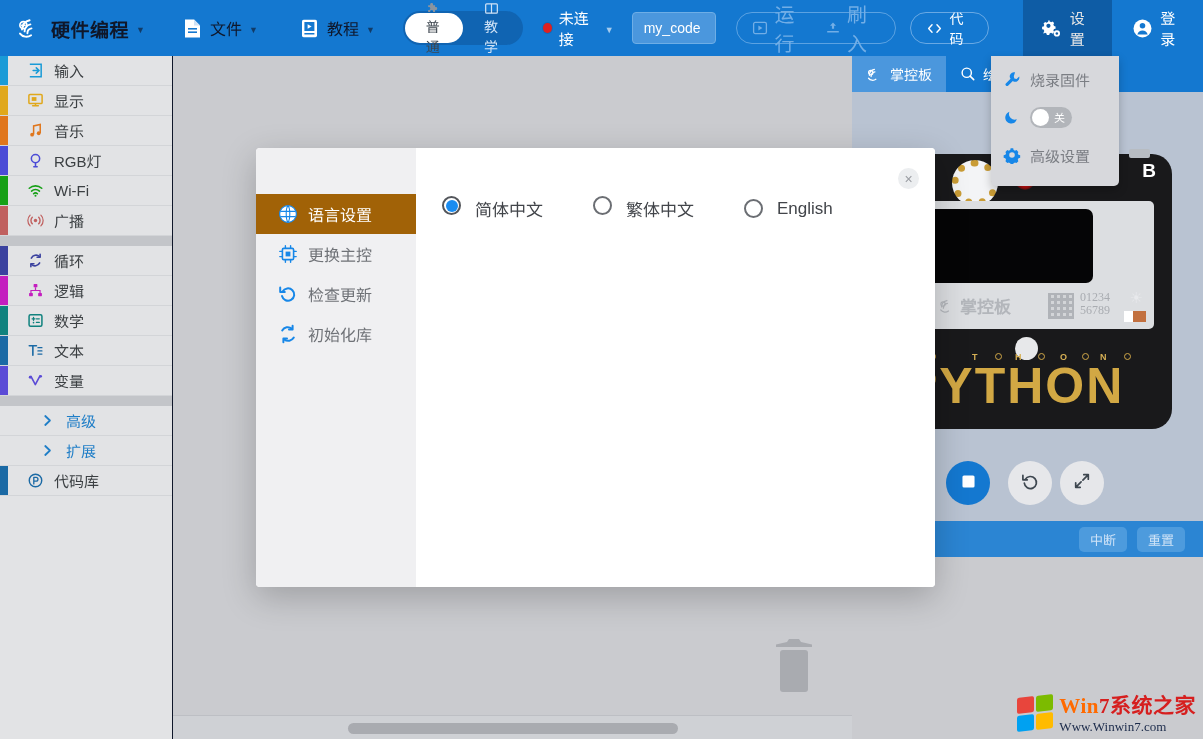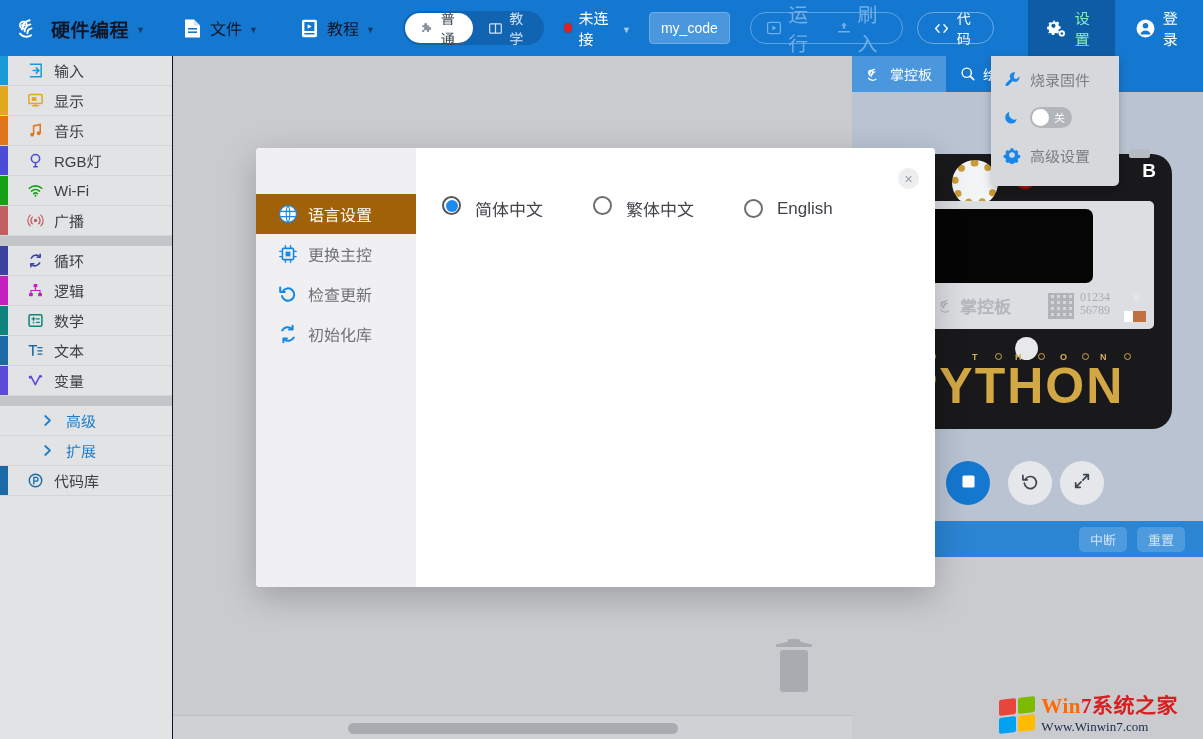--- a/index.html
+++ b/index.html
@@ -46,20 +46,21 @@
     border-radius: 17px;
     height: 34px;
     margin-left: 18px;
     padding: 2px;
   }
   .mode-btn {
     display: flex; align-items: center; justify-content: center;
     height: 30px; border-radius: 15px;
     padding: 0 15px; font-size: 14px; cursor: pointer;
     color: #cfe2f6;
+    flex-direction: column;
   }
   .mode-btn .lbl { margin-left: 6px; }
   .mode-btn.active { background: #ffffff; color: #3d464f; }
 
   .conn {
     display: flex; align-items: center; margin-left: 20px; cursor: pointer;
     font-size: 15px; color: #ffffff;
   }
   .conn .dot {
     width: 10px; height: 10px; border-radius: 50%;
@@ -99,21 +100,21 @@
     height: 32px; padding: 0 15px;
     font-size: 14px; color: #ffffff; cursor: pointer;
   }
   .pill-single .lbl { margin-left: 7px; }
 
   .tb-settings {
     margin-left: 34px;
     height: 56px; padding: 0 18px;
     background: #0e5ca5;
     display: flex; align-items: center; cursor: pointer;
-    color: #86efac; font-size: 15px; justify-content: center;
+    color: #e5e5e5; font-size: 15px; justify-content: center;
   }
   .tb-settings .lbl { margin-left: 8px; }
   .tb-login {
     margin-left: 20px; margin-right: 18px;
     display: flex; align-items: center; cursor: pointer;
     color: #fff; font-size: 15px;
   }
   .tb-login .lbl { margin-left: 7px; }
 
   
@@ -363,22 +364,22 @@
     display: flex; align-items: center; justify-content: center;
   }
   .radio-opt.sel .rdot { border-color: #53565b; }
   .radio-opt.sel .rdot::after {
     content: ''; width: 12px; height: 12px; border-radius: 50%; background: #1a8cf0;
   }
   .ropt-lbl { margin-left: 14px; font-size: 17px; color: #42454a; white-space: nowrap; }
 
   
   .watermark {
-    position: absolute; right: 25px; bottom: 6px;
-    display: flex; align-items: center;
+    position: absolute; right: 7px; bottom: 6px;
+    display: flex; align-items: flex-start;
     z-index: 80; pointer-events: none;
   }
   .wm-flag {
     width: 36px; height: 34px; margin-right: 6px;
     display: grid; grid-template-columns: 1fr 1fr; grid-template-rows: 1fr 1fr;
     gap: 2px; transform: skewY(-6deg);
   }
   .wm-flag i { display: block; border-radius: 2px; }
   .wm-text { display: flex; flex-direction: column; line-height: 1; }
   .wm-main {

